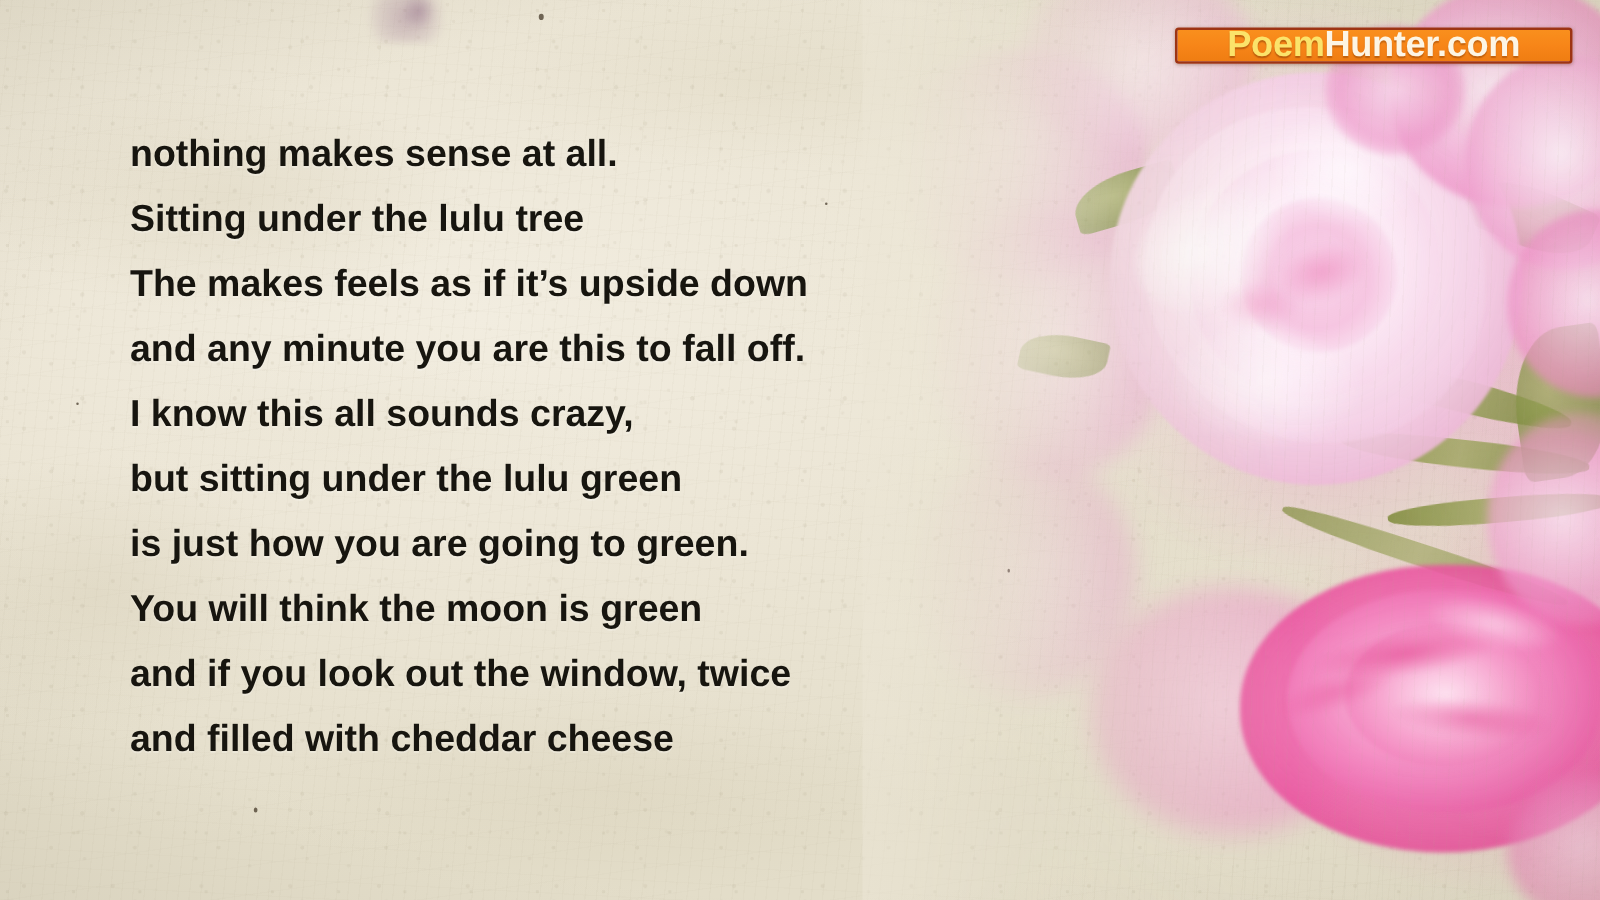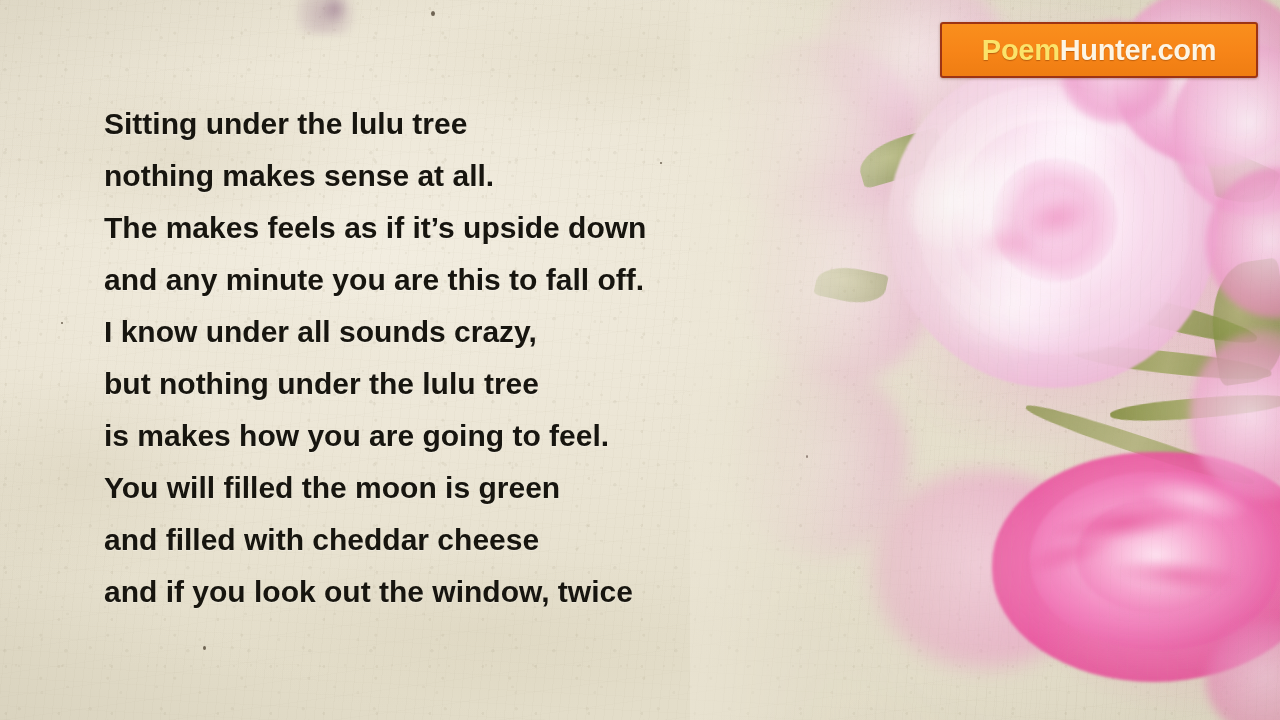--- a/index.html
+++ b/index.html
@@ -108,21 +108,21 @@
   .leaf {
     position:absolute;
     background:radial-gradient(ellipse at 38% 40%, rgba(158,168,94,.95), rgba(124,138,62,.92) 62%, rgba(104,118,52,.80));
     border-radius:60% 8% 58% 10%;
     filter:blur(.5px);
   }
 
   
   .logo-box {
     position:absolute; left:940px; top:22px;
-    width:318px; height:56px;
+    width:318px; height:29px;
     background:linear-gradient(180deg,#f98f1d 0%,#f78518 52%,#ef7d12 100%);
     border:2px solid #9d3414;
     border-radius:3px;
     display:flex; align-items:center; justify-content:center;
     box-shadow:0 1px 3px rgba(90,40,10,.35);
   }
   .logo-text {
     font-family:"Liberation Sans", sans-serif;
     font-weight:bold;
     font-size:29px;
@@ -289,25 +289,25 @@
        background:linear-gradient(to right, rgba(236,230,214,.55), rgba(236,230,214,.10) 60%, transparent);
        pointer-events:none;"></div>
 
   <div class="paper-vignette"></div>
 
   <div class="logo-box">
     <span class="logo-text"><span class="logo-poem">Poem</span><span class="logo-hunter">Hunter.com</span></span>
   </div>
 
   <div class="poem">
+    <div class="poem-line">nothing makes sense at all.</div>
     <div class="poem-line">Sitting under the lulu tree</div>
-    <div class="poem-line">nothing makes sense at all.</div>
     <div class="poem-line">The makes feels as if it’s upside down</div>
     <div class="poem-line">and any minute you are this to fall off.</div>
-    <div class="poem-line">I know under all sounds crazy,</div>
-    <div class="poem-line">but nothing under the lulu tree</div>
-    <div class="poem-line">is makes how you are going to feel.</div>
-    <div class="poem-line">You will filled the moon is green</div>
+    <div class="poem-line">I know this all sounds crazy,</div>
+    <div class="poem-line">but sitting under the lulu green</div>
+    <div class="poem-line">is just how you are going to green.</div>
+    <div class="poem-line">You will think the moon is green</div>
+    <div class="poem-line">and if you look out the window, twice</div>
     <div class="poem-line">and filled with cheddar cheese</div>
-    <div class="poem-line">and if you look out the window, twice</div>
   </div>
 
 </div>
 
 </body></html>

